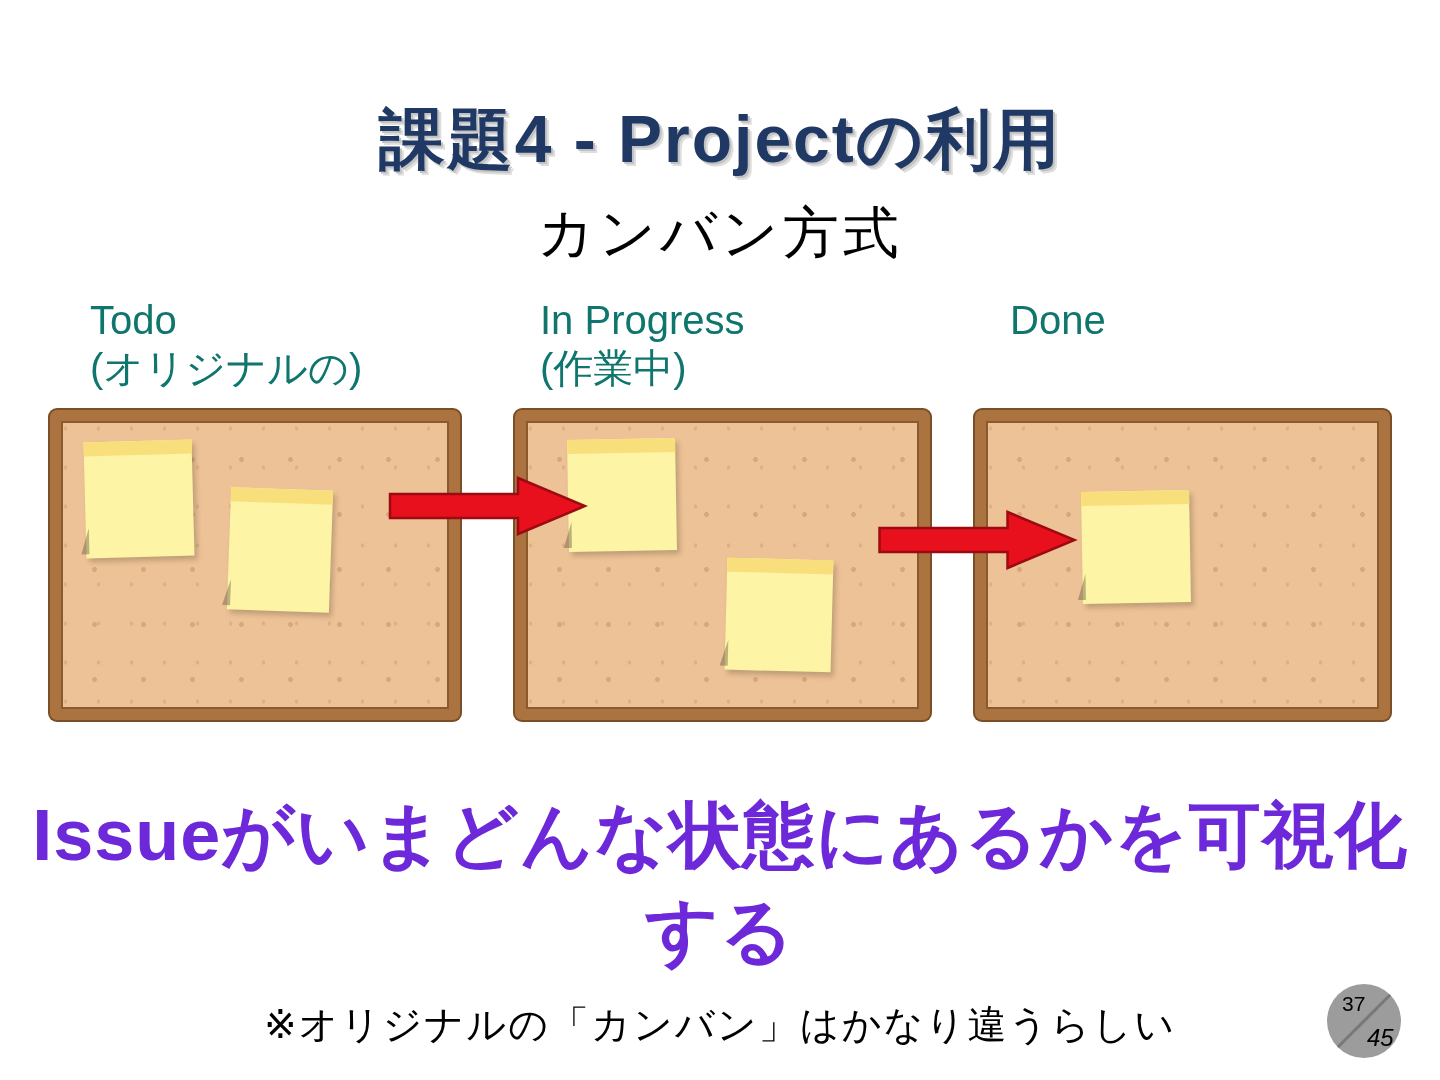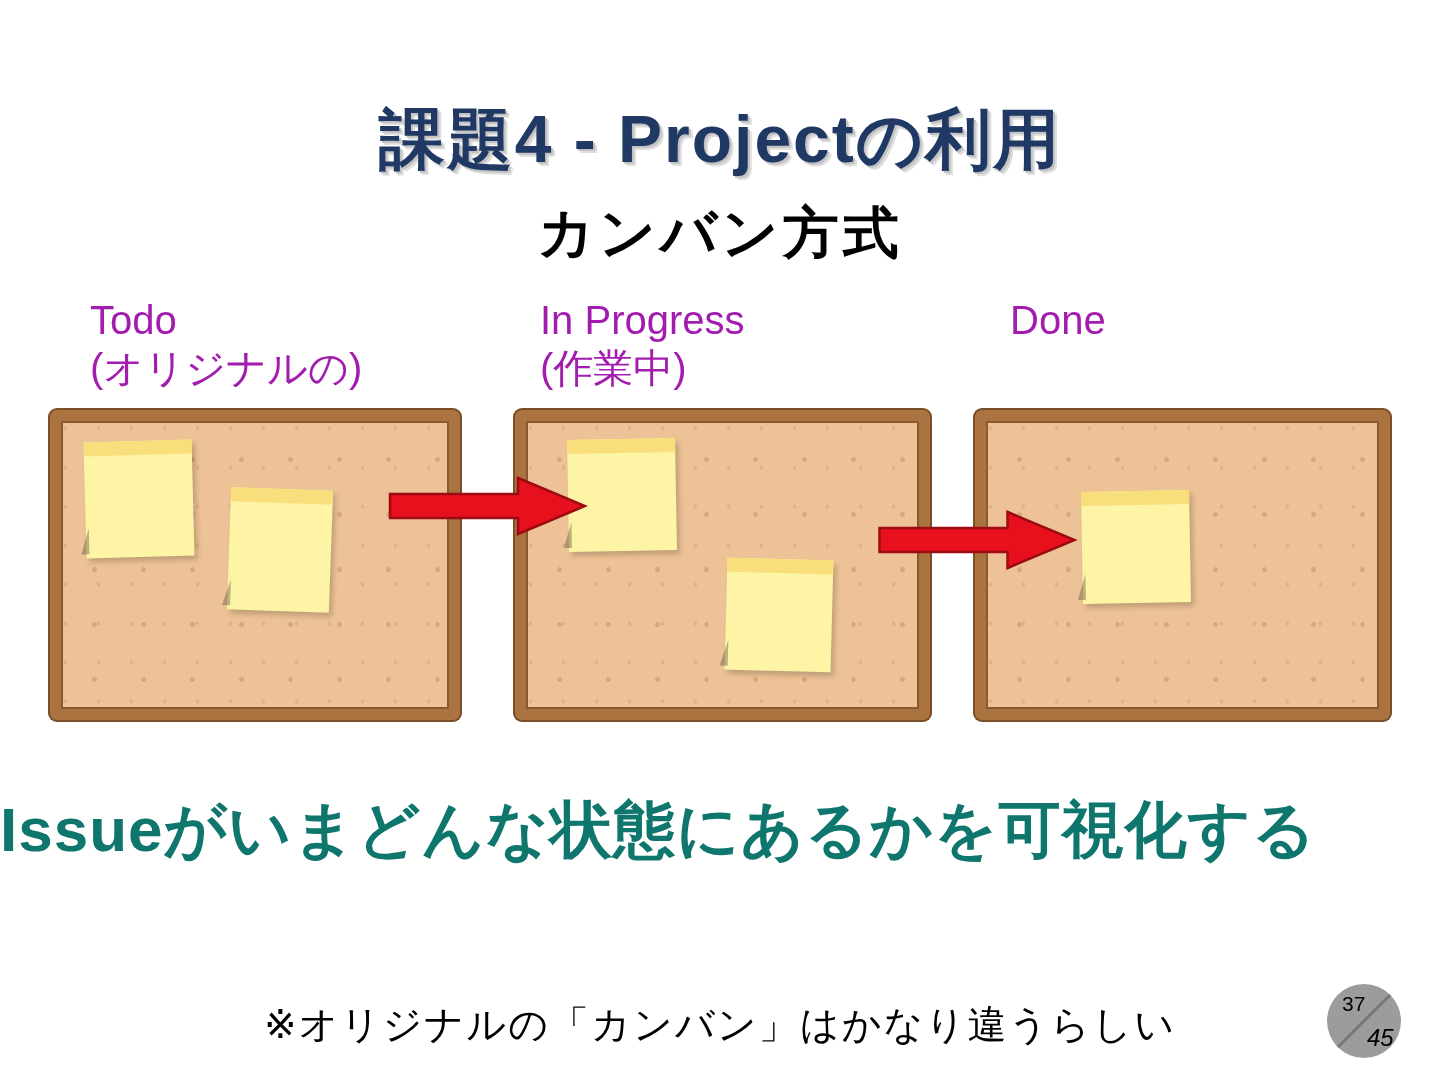--- a/index.html
+++ b/index.html
@@ -23,29 +23,29 @@
     letter-spacing:2px;
     text-shadow:2px 2px 0 #c2c2c2, 4px 4px 0 rgba(160,160,160,.35);
     margin-top:47px;
   }
 
   
   .subtitle{
     position:absolute;top:196px;left:0;right:0;
     text-align:center;
     font-size:56px;
-    font-weight:700;
+    font-weight:400;
     color:#000;
     letter-spacing:4px;
   }
 
   
   .col-label{
     position:absolute;top:296px;
-    font-size:40px;line-height:1.2;color:#a21caf;
+    font-size:40px;line-height:1.2;color:#0f766e;
   }
   .col-label .sub{display:block;}
   .col-1{left:90px;}
   .col-2{left:540px;}
   .col-3{left:1010px;}
 
   
   .board{
     position:absolute;top:410px;height:310px;
     box-sizing:border-box;
@@ -86,25 +86,25 @@
   .b3-n1{left:96px;top:70px;width:108px;height:112px;transform:rotate(-1deg);}
 
   
   .flow-arrow{position:absolute;}
   .arrow-1{left:388px;top:474px;width:200px;height:64px;}
   .arrow-2{left:875px;top:508px;width:205px;height:64px;}
 
   
   .caption{
     position:absolute;top:788px;left:0;right:0;
-    text-align:left;
-    font-size:62px;
+    text-align:center;
+    font-size:72px;
     font-weight:bold;
     letter-spacing:1px;
-    color:#0f766e;
+    color:#6d28d9;
   }
 
   
   .footnote{
     position:absolute;top:998px;left:0;right:0;
     text-align:center;
     font-size:39px;
     color:#000;
     letter-spacing:2px;
   }

